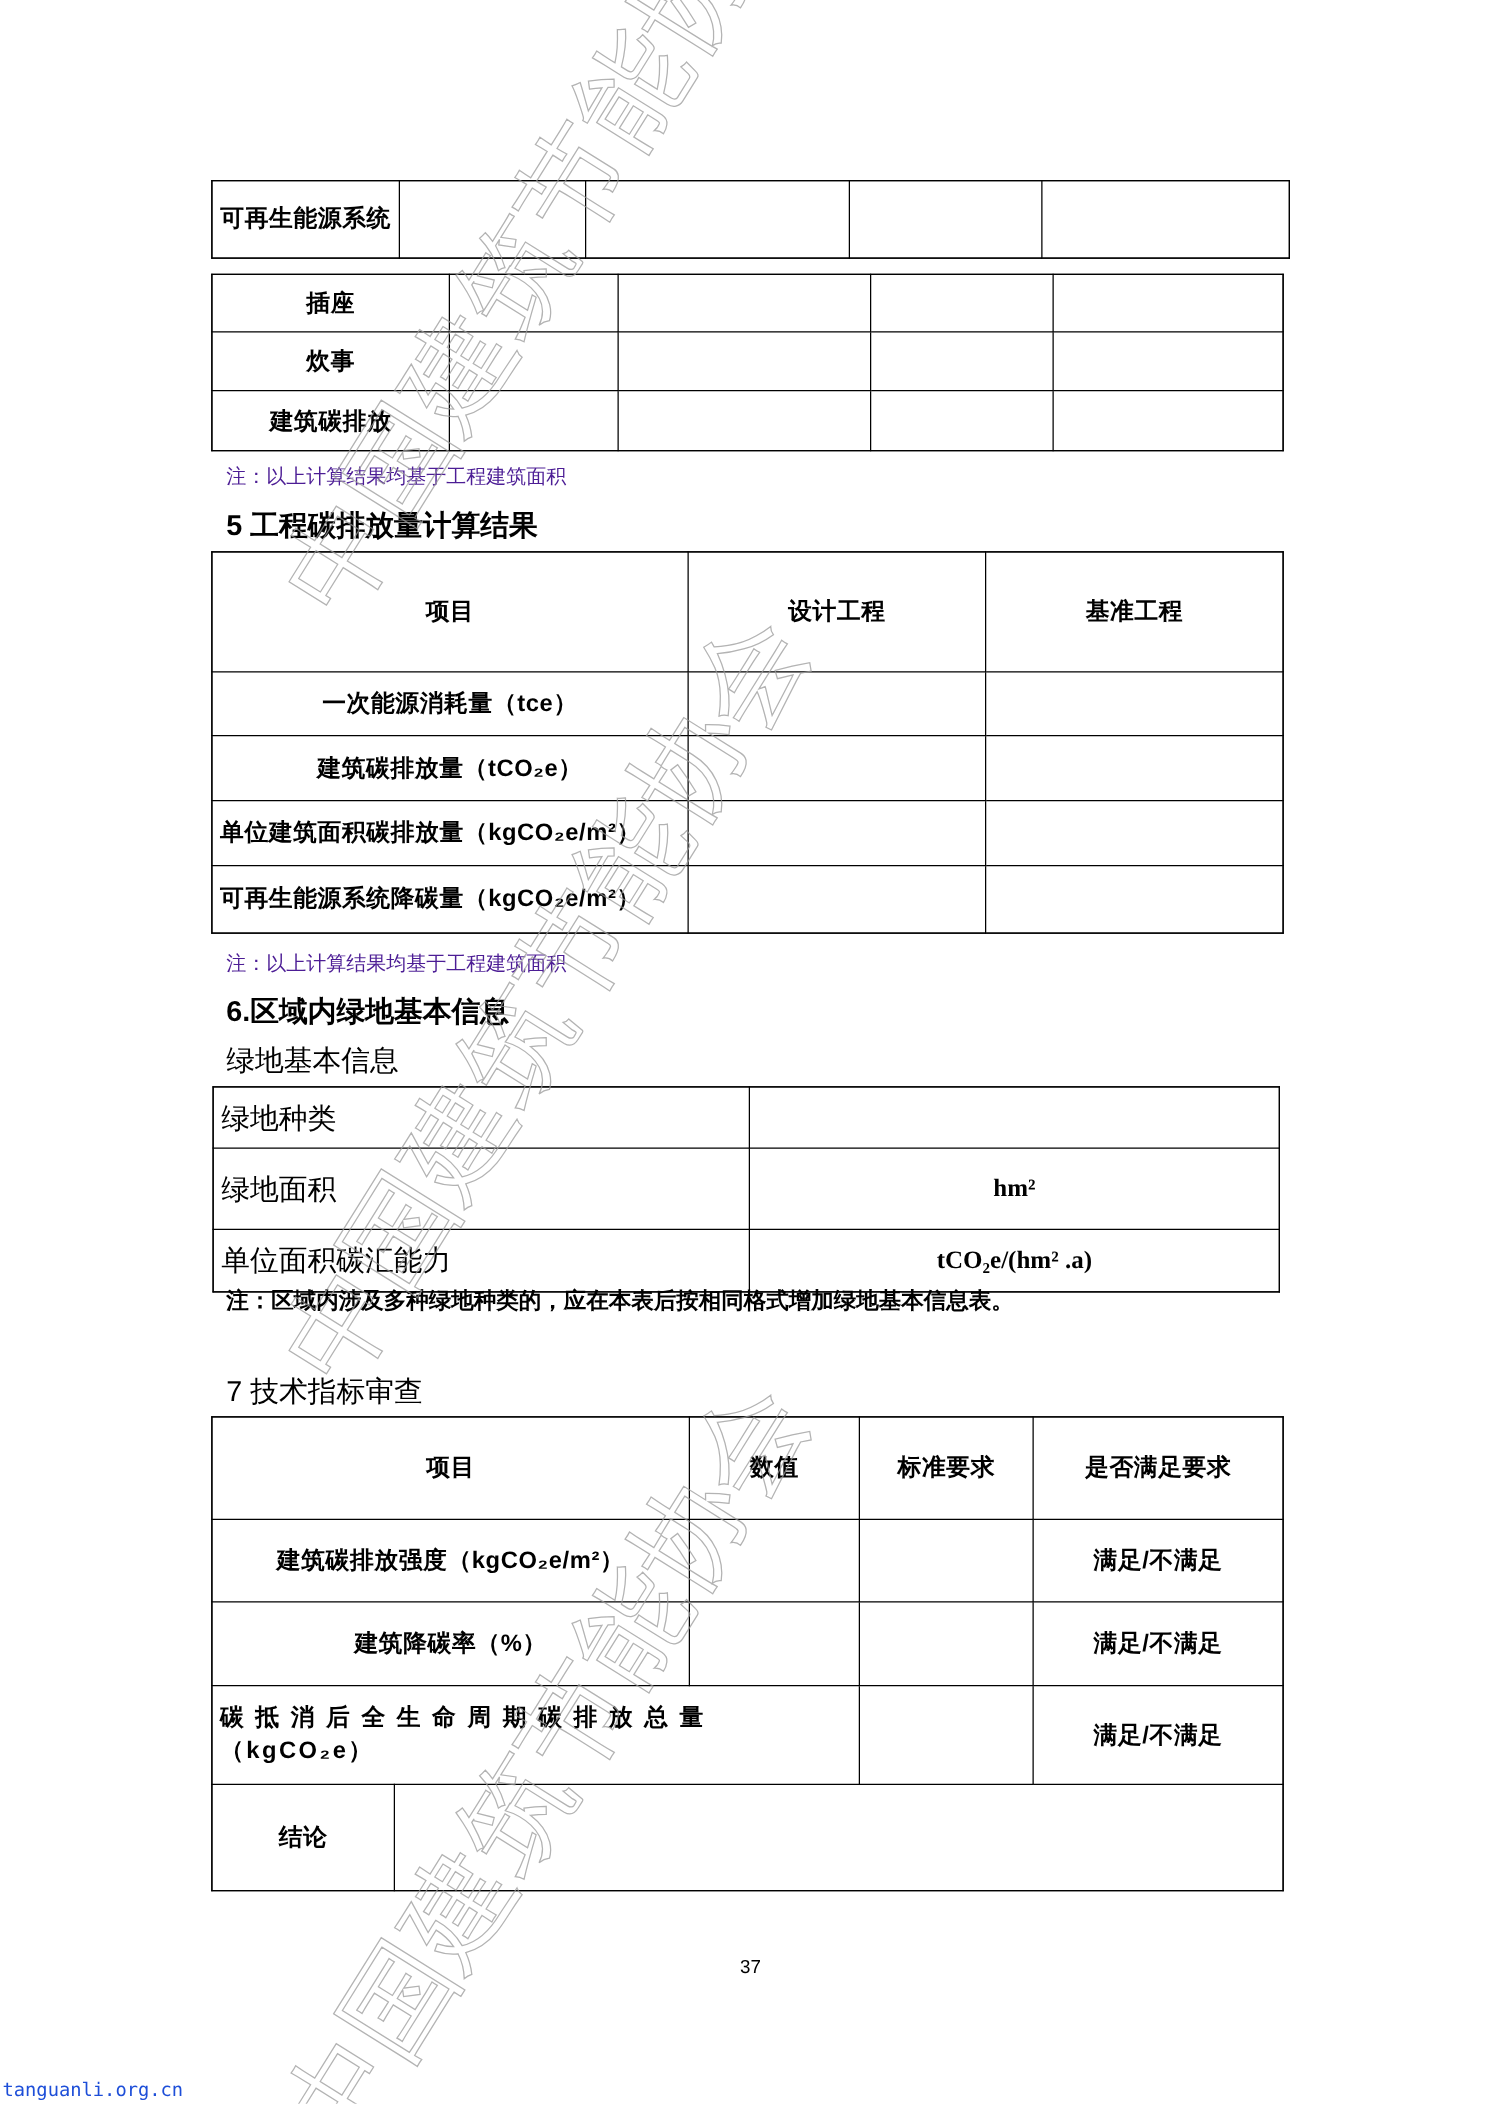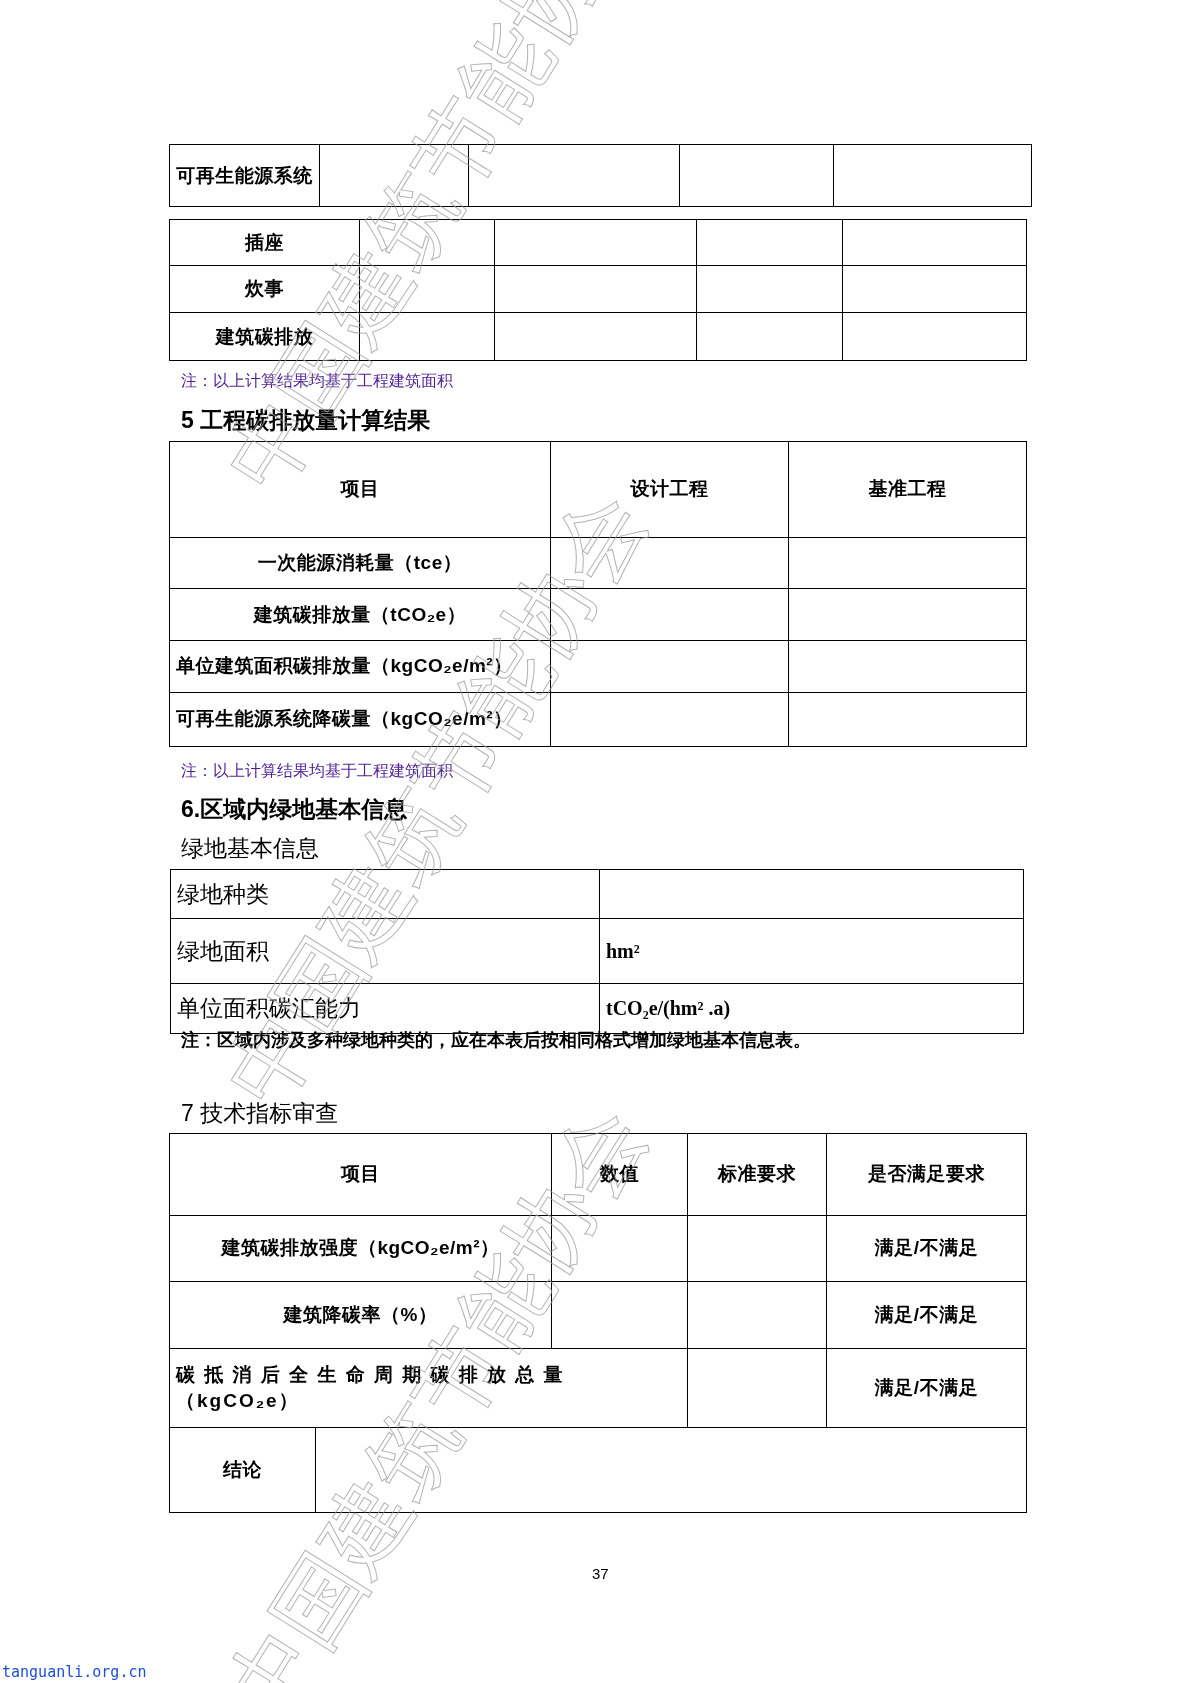--- a/index.html
+++ b/index.html
@@ -5,21 +5,21 @@
   html, body { margin:0; padding:0; }
   body {
     width:1190px; height:1683px; background:#ffffff; position:relative; overflow:hidden;
     font-family:"Liberation Serif","DejaVu Serif",serif; color:#000;
   }
   .abs { position:absolute; }
   table.grid { position:absolute; border-collapse:collapse; table-layout:fixed; }
   table.grid td { border:1px solid #000; padding:0 6px; vertical-align:middle; box-sizing:border-box; }
   table.grid.outer { outline:1.5px solid #000; outline-offset:-1px; }
   .c { text-align:center; }
-  .r { text-align:left; }
+  .r { text-align:center; }
   .sans { font-family:"Liberation Sans","DejaVu Sans",sans-serif; }
   .cellt { font-size:19px; font-weight:bold; font-family:"Liberation Sans","DejaVu Sans",sans-serif; letter-spacing:0.5px; }
   .note { font-size:16px; color:#4c1d95; font-family:"Liberation Serif","DejaVu Serif",serif; }
   .h { font-size:23px; font-weight:bold; font-family:"Liberation Sans","DejaVu Sans",sans-serif; }
   .green td { font-size:23px; font-weight:bold; font-family:"Liberation Sans","DejaVu Sans",sans-serif; }
   .green td.unit { font-family:"Liberation Serif","DejaVu Serif",serif; font-size:20px; }
   .wm {
     position:absolute; color:#bdbdbd; font-size:88px; font-family:"DejaVu Sans",sans-serif;
     transform-origin:left bottom; transform:rotate(-58deg); white-space:nowrap; opacity:0.75; pointer-events:none;
     -webkit-text-stroke:1px #9a9a9a; color:transparent;

